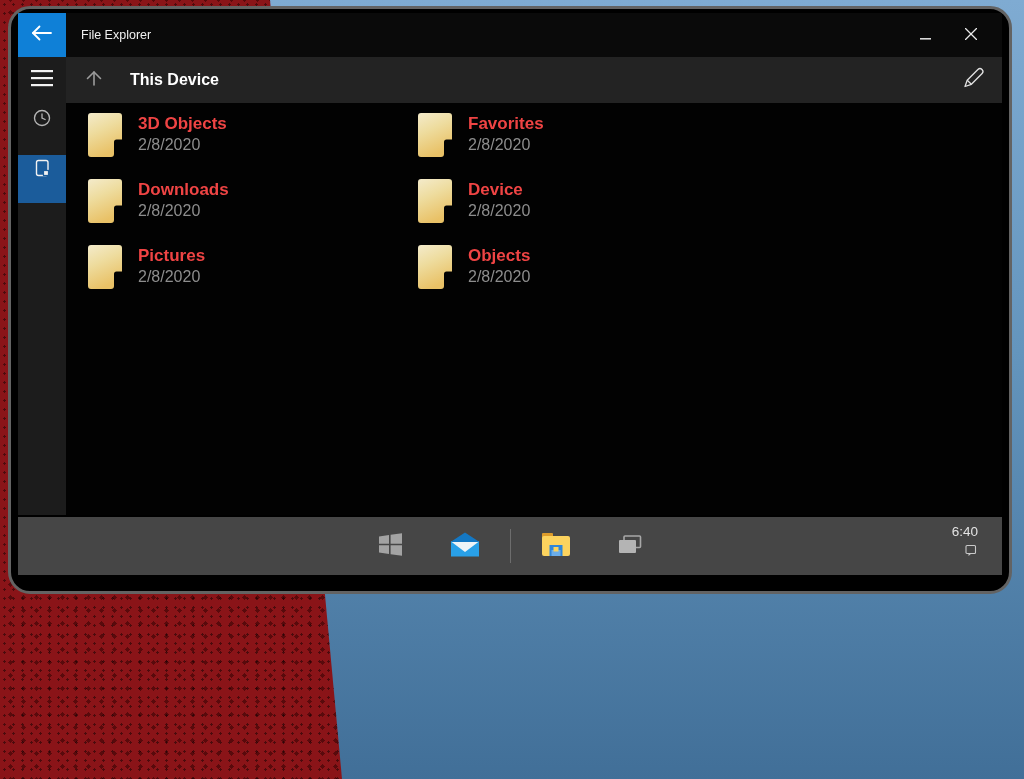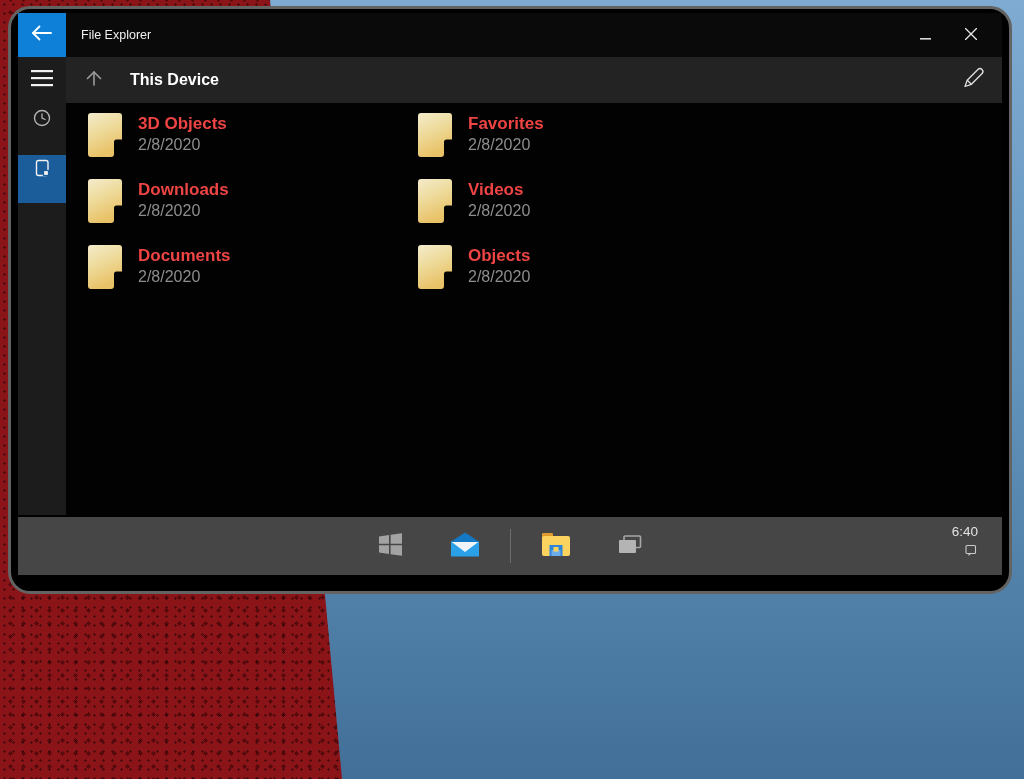--- a/index.html
+++ b/index.html
@@ -222,31 +222,31 @@
       <div class="tile-name">Downloads</div>
       <div class="tile-date">2/8/2020</div>
     </div>
   </div>
 
   <div class="tile">
     <svg width="34" height="44" viewBox="0 0 34 44">
       <use href="#folder-shape"></use>
     </svg>
     <div class="tile-text">
-      <div class="tile-name">Videos</div>
-      <div class="tile-date">2/8/2020</div>
-    </div>
-  </div>
-
-  <div class="tile">
-    <svg width="34" height="44" viewBox="0 0 34 44">
-      <use href="#folder-shape"></use>
-    </svg>
-    <div class="tile-text">
-      <div class="tile-name">Documents</div>
+      <div class="tile-name">Device</div>
+      <div class="tile-date">2/8/2020</div>
+    </div>
+  </div>
+
+  <div class="tile">
+    <svg width="34" height="44" viewBox="0 0 34 44">
+      <use href="#folder-shape"></use>
+    </svg>
+    <div class="tile-text">
+      <div class="tile-name">Pictures</div>
       <div class="tile-date">2/8/2020</div>
     </div>
   </div>
 
   <div class="tile">
     <svg width="34" height="44" viewBox="0 0 34 44">
       <use href="#folder-shape"></use>
     </svg>
     <div class="tile-text">
       <div class="tile-name">Objects</div>

